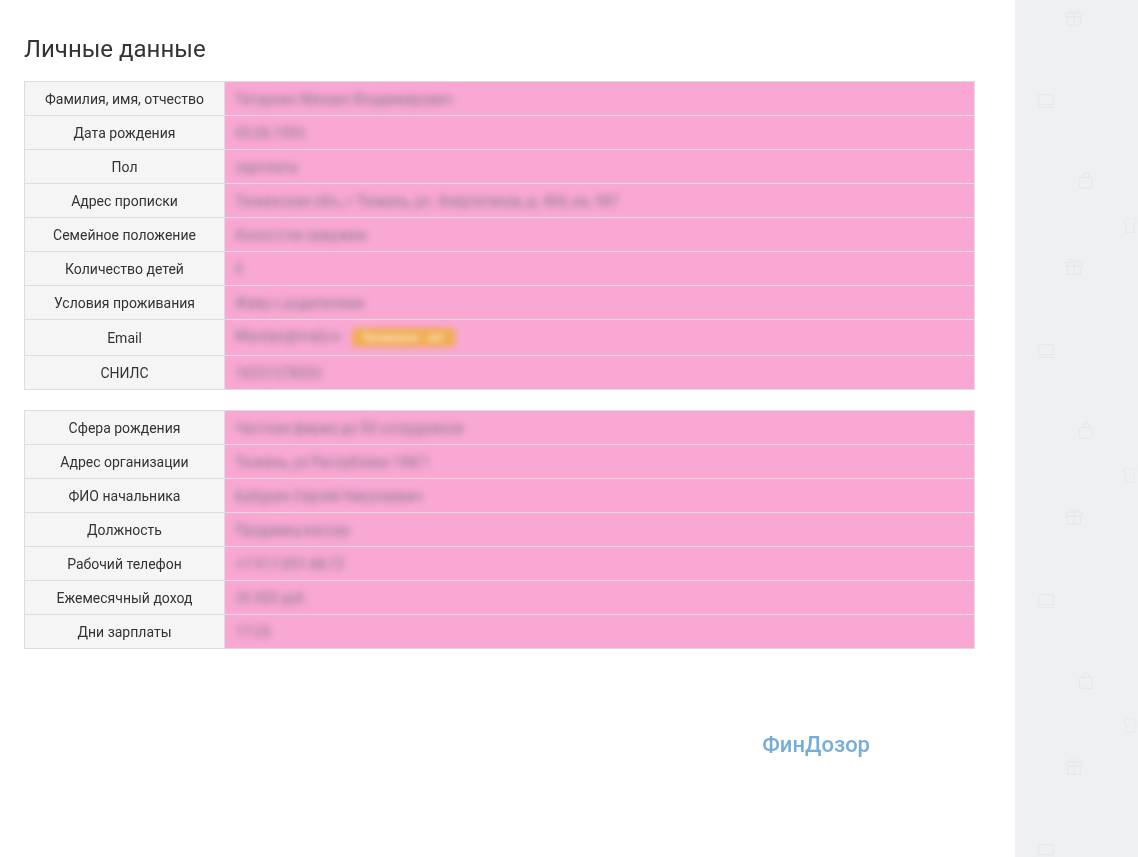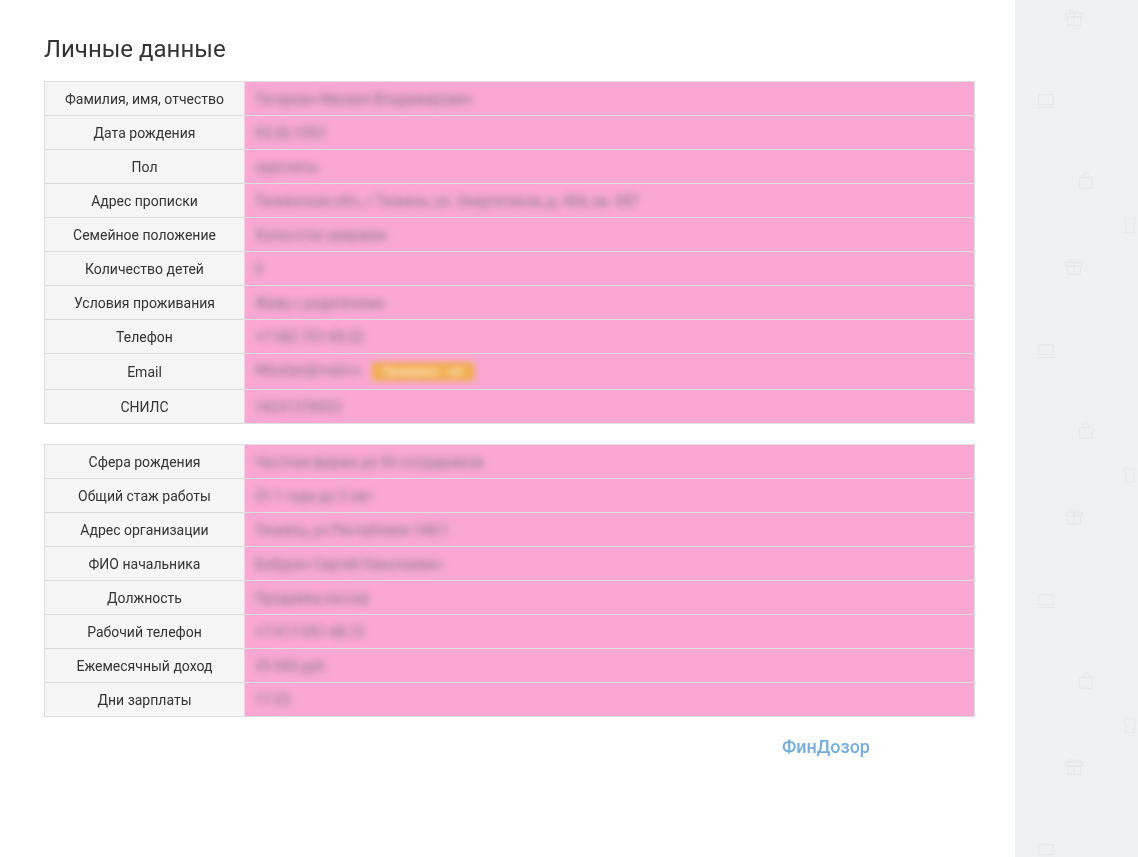--- a/index.html
+++ b/index.html
@@ -12,21 +12,21 @@
     position: relative;
   }
   .content-wrapper {
     background: #fff;
     width: 1015px;
     min-height: 857px;
     padding: 0 0 20px 0;
     position: relative;
   }
   .content-inner {
-    padding: 20px 40px 0 44px;
+    padding: 20px 40px 0 24px;
     border-radius: 31px;
   }
   h2.section-title {
     font-size: 24px;
     font-weight: 400;
     color: #333;
     margin: 15px 0 18px 0;
   }
   table.data-table {
     width: 100%;
@@ -80,21 +80,21 @@
   }
   .bg-icon {
     position: absolute;
     color: #e6e8ea;
     font-size: 22px;
   }
   .watermark {
     position: absolute;
     right: 145px;
     bottom: 100px;
-    font-size: 18px;
+    font-size: 22px;
     font-weight: 500;
     color: #6fa9d6;
     opacity: 0.95;
     pointer-events: none;
   }
 </style>
 </head>
 <body>
 
 <div class="content-wrapper">
@@ -123,24 +123,20 @@
           <td class="label">Семейное положение</td>
           <td class="value"><span class="blurred">Холост/не замужем</span></td>
         </tr>
         <tr>
           <td class="label">Количество детей</td>
           <td class="value"><span class="blurred">0</span></td>
         </tr>
         <tr>
           <td class="label">Условия проживания</td>
           <td class="value"><span class="blurred">Живу с родителями</span></td>
-        </tr>
-        <tr>
-          <td class="label">Телефон</td>
-          <td class="value"><span class="blurred">+7 982 701-99-22</span></td>
         </tr>
         <tr>
           <td class="label">Email</td>
           <td class="value">
             <span class="blurred">Mixotan@mail.ru</span>
             <span class="badge">Проверено · нет</span>
           </td>
         </tr>
         <tr>
           <td class="label">СНИЛС</td>
@@ -149,24 +145,20 @@
       </tbody>
     </table>
 
     <table class="data-table">
       <tbody>
         <tr>
           <td class="label">Сфера рождения</td>
           <td class="value"><span class="blurred">Частная фирма до 50 сотрудников</span></td>
         </tr>
         <tr>
-          <td class="label">Общий стаж работы</td>
-          <td class="value"><span class="blurred">От 1 года до 3 лет</span></td>
-        </tr>
-        <tr>
           <td class="label">Адрес организации</td>
           <td class="value"><span class="blurred">Тюмень, ул Республики 148/1</span></td>
         </tr>
         <tr>
           <td class="label">ФИО начальника</td>
           <td class="value"><span class="blurred">Бабурин Сергей Николаевич</span></td>
         </tr>
         <tr>
           <td class="label">Должность</td>
           <td class="value"><span class="blurred">Продавец-кассир</span></td>

